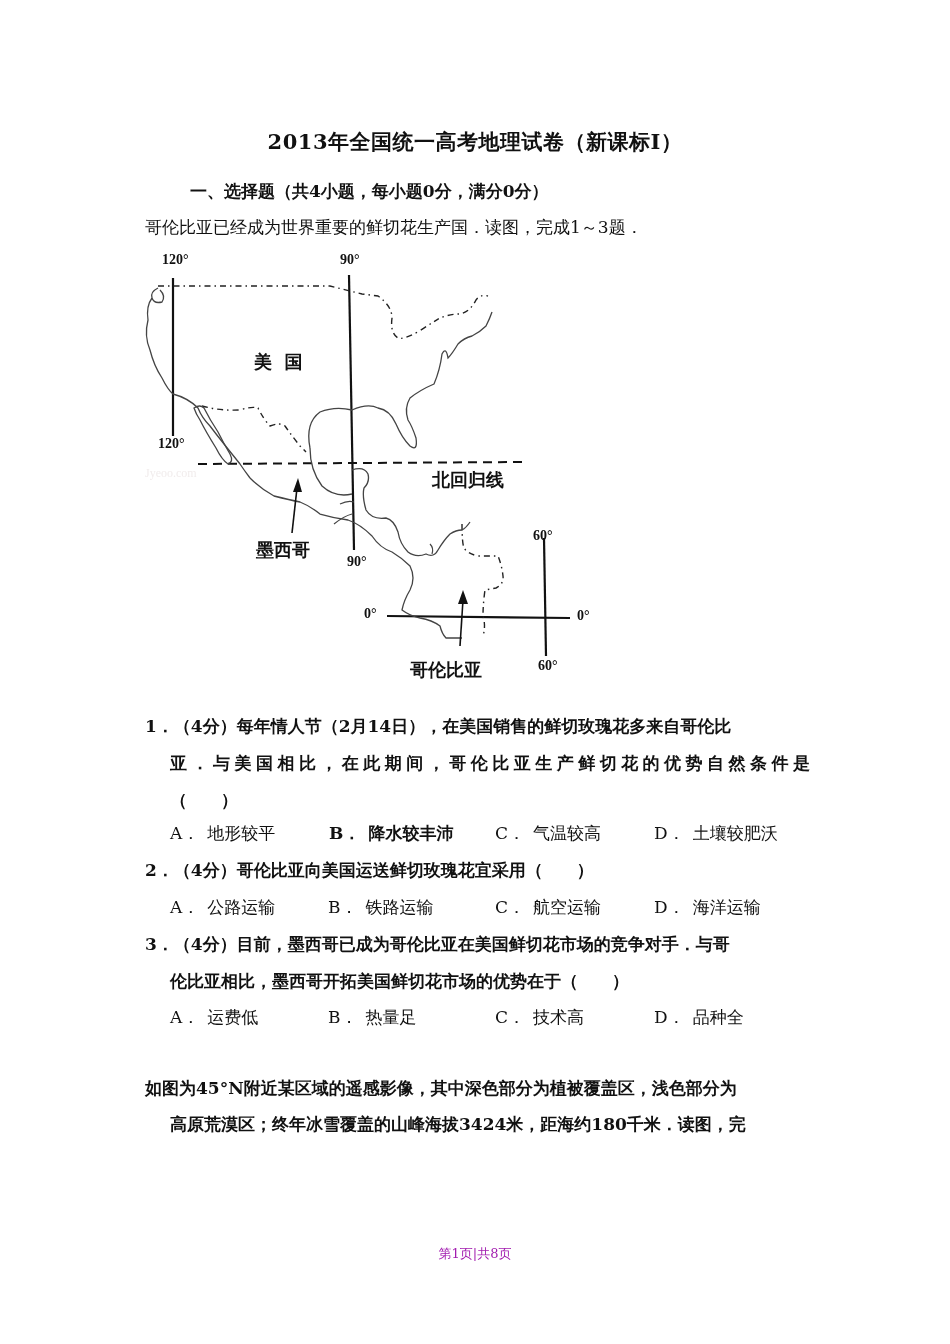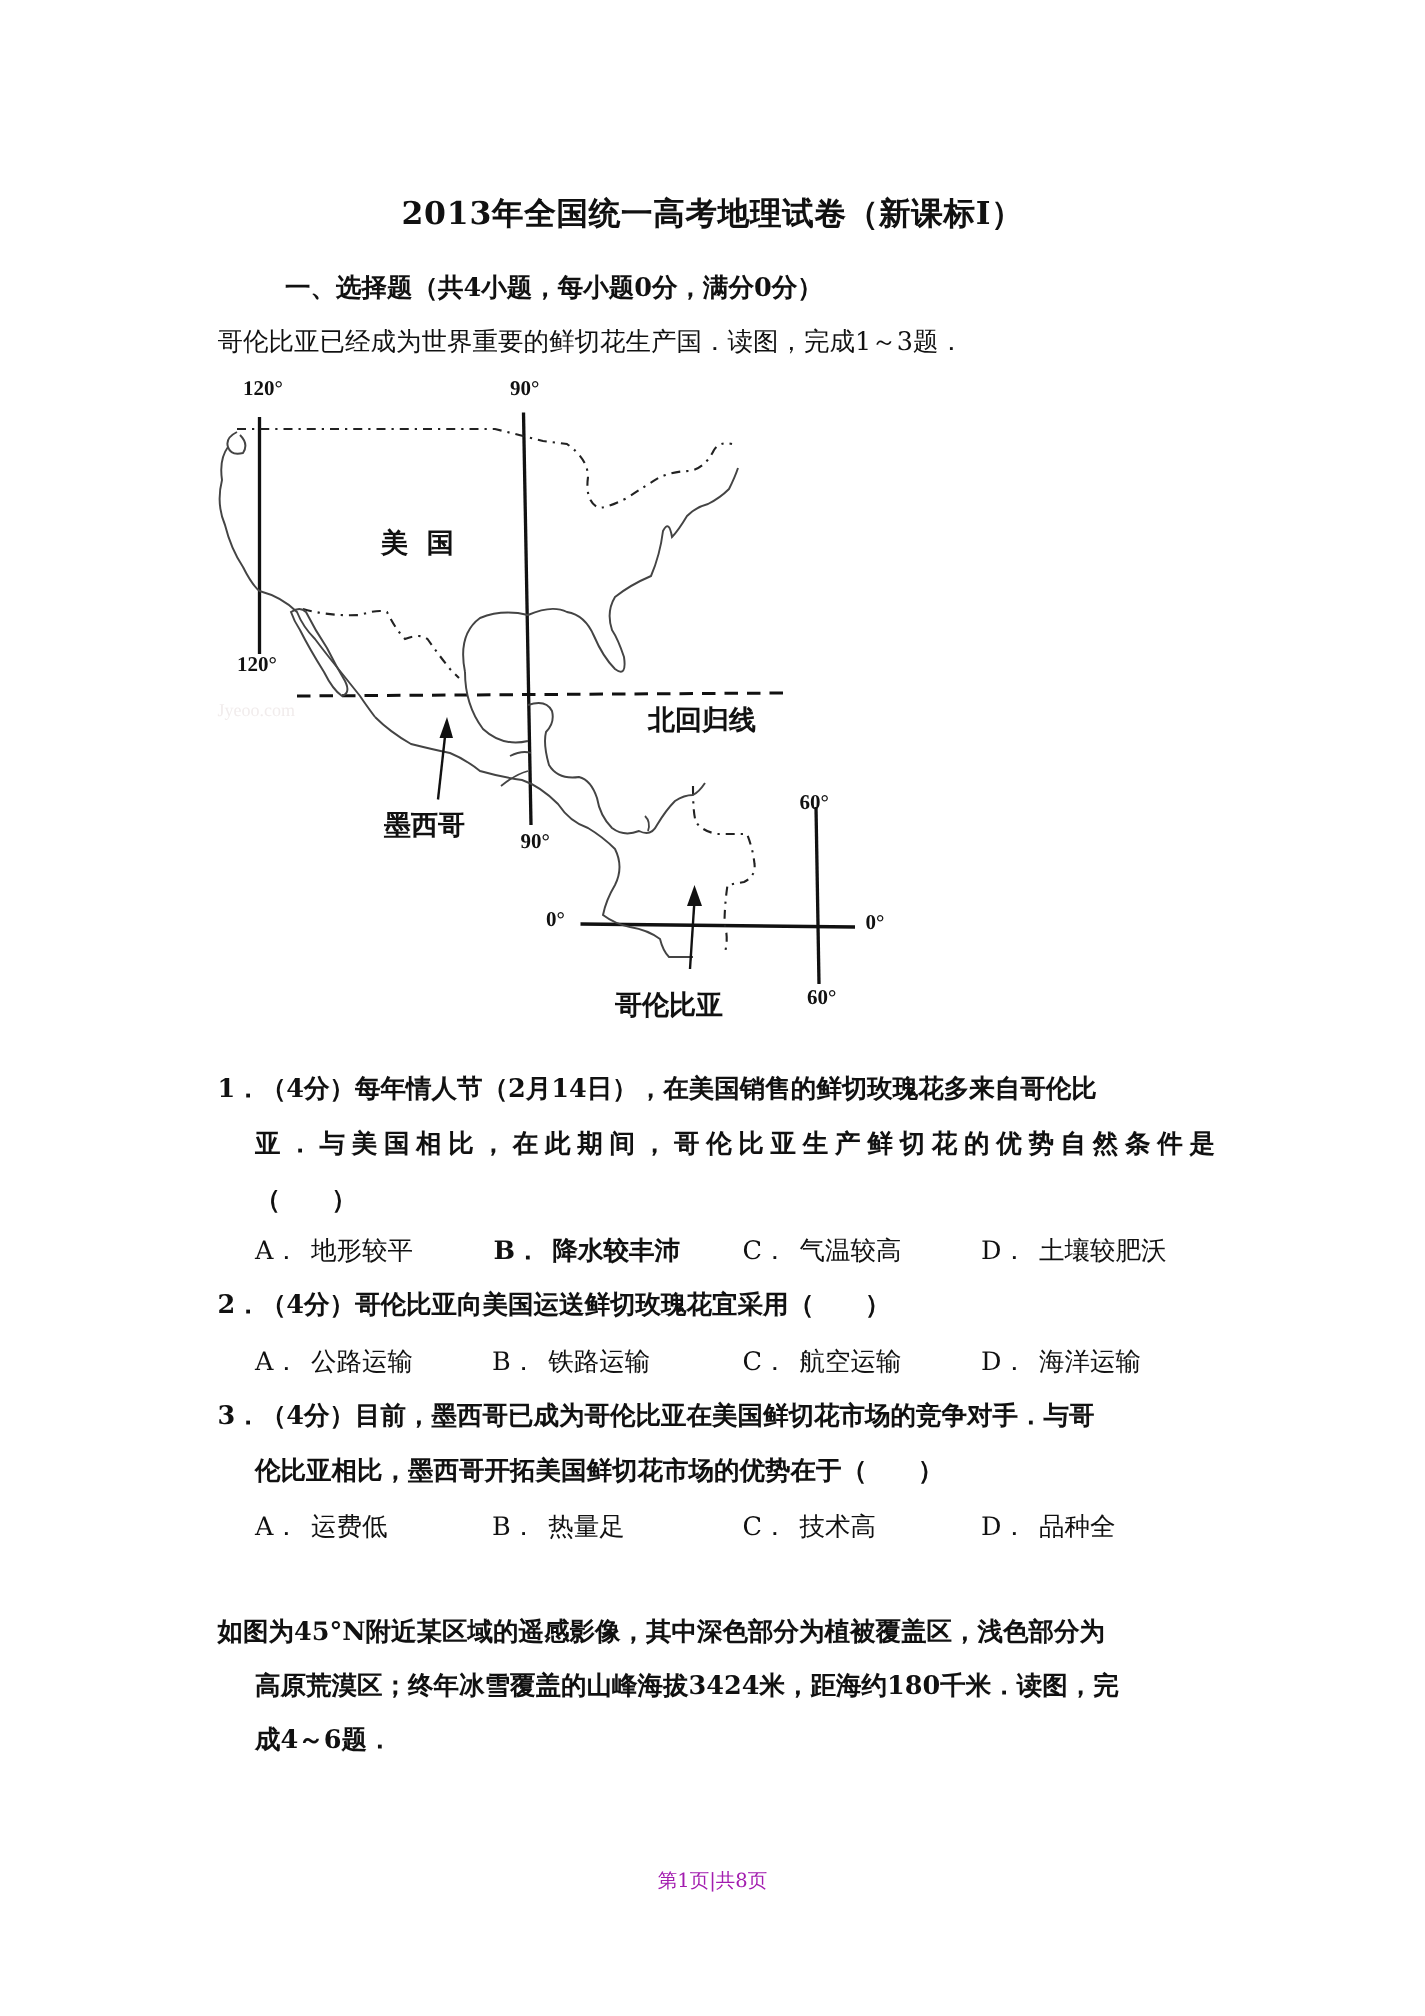--- a/index.html
+++ b/index.html
@@ -220,16 +220,15 @@
 <div class="options" style="top:1006px;">
   <span class="option" style="left:0px;"><span class="letter">A．</span><span>运费低</span></span>
   <span class="option" style="left:158px;"><span class="letter">B．</span><span>热量足</span></span>
   <span class="option" style="left:325px;"><span class="letter">C．</span><span>技术高</span></span>
   <span class="option" style="left:484px;"><span class="letter">D．</span><span>品种全</span></span>
 </div>
 
 <div class="passage">
   <span class="q-line">如图为45°N附近某区域的遥感影像，其中深色部分为植被覆盖区，浅色部分为</span>
   <span class="q-line indent">高原荒漠区；终年冰雪覆盖的山峰海拔3424米，距海约180千米．读图，完</span>
-  <span class="q-line indent">成4～6题．</span>
 </div>
 
 <div class="footer">第1页|共8页</div>
 
 </body></html>

